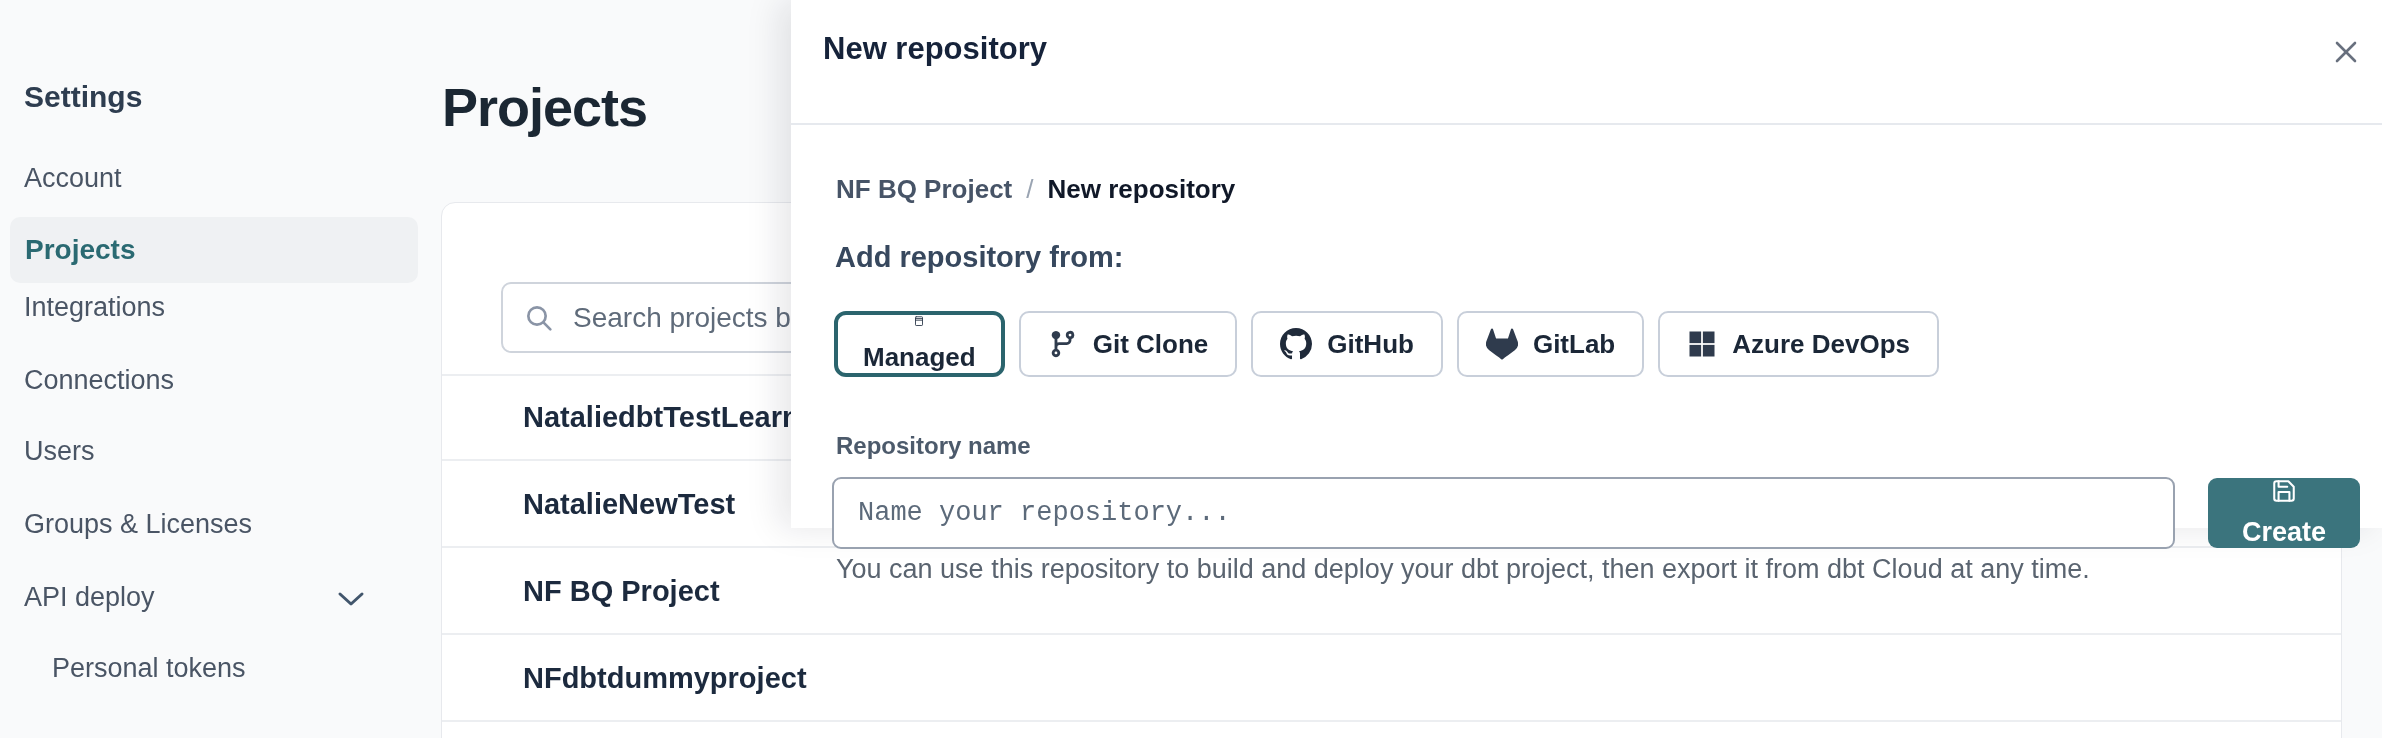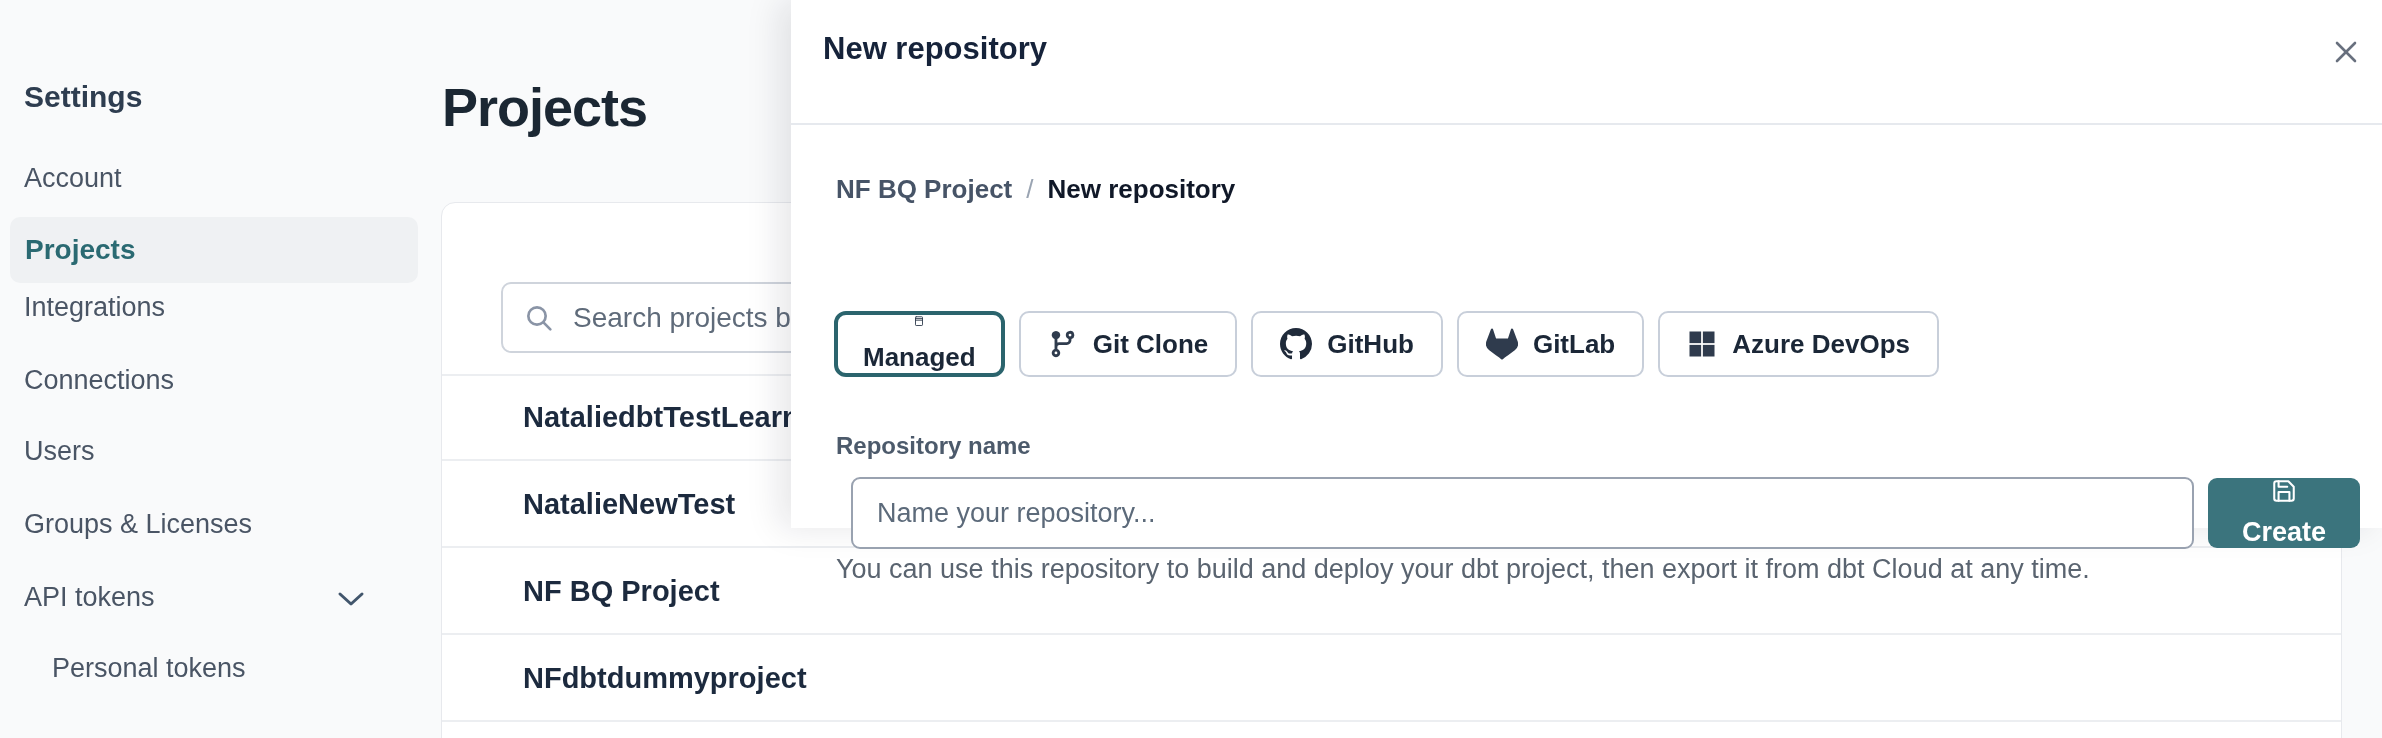--- a/index.html
+++ b/index.html
@@ -96,23 +96,23 @@
     height:66px; display:flex; align-items:center; gap:15px;
     padding:0 27px; background:#fff; border:2px solid #c8cfda; border-radius:10px;
     font-size:26px; font-weight:bold; color:#1b2737; cursor:pointer; white-space:nowrap;
   }
   .source-btn.selected { border:4px solid #2b646d; border-radius:12px; padding:0 25px;flex-direction:column; }
   .field-label {
     position:absolute; left:45px; top:432px;
     font-size:24px; font-weight:bold; color:#4c5a6b;
   }
   .repo-input {
-    position:absolute; left:60px; top:477px; width:1343px; height:72px;
+    position:absolute; left:41px; top:477px; width:1343px; height:72px;
     border:2px solid #99a2b0; border-radius:9px; background:#fff;
-    font-size:27px; font-family:Liberation Sans, sans-serif;
+    font-size:27px; font-family:Liberation Mono, monospace;
     color:#333e4e; padding:0 24px; outline:none;
   }
   .repo-input::placeholder { color:#5c6a7a; }
   .create-btn {
     position:absolute; left:1417px; top:478px; width:152px; height:70px;
     background:#3b747d; border:none; border-radius:9px; cursor:pointer;
     display:flex; align-items:center; justify-content:center; gap:13px;
     font-size:27px; font-weight:bold; color:#ffffff;
     font-family:"Liberation Sans", sans-serif;
     flex-direction:column;
@@ -131,21 +131,21 @@
   <div class="nav-item" style="top:163px;">Account</div>
 
   <div class="nav-highlight">
     <div class="nav-active-label">Projects</div>
   </div>
 
   <div class="nav-item" style="top:292px;">Integrations</div>
   <div class="nav-item" style="top:365px;">Connections</div>
   <div class="nav-item" style="top:436px;">Users</div>
   <div class="nav-item" style="top:509px;">Groups &amp; Licenses</div>
-  <div class="nav-item" style="top:582px;">API tokens</div>
+  <div class="nav-item" style="top:582px;">API deploy</div>
   <span class="chevron">
     <svg width="30" height="22" viewBox="0 0 30 22">
         <polyline points="4,6 15,16 26,6" fill="none" stroke="#42566c" stroke-width="3" stroke-linecap="round" stroke-linejoin="round"></polyline>
       </svg>
   </span>
   <div class="nav-item" style="top:653px; left:52px;">Personal tokens</div>
 </div>
 
 <div class="main-title">Projects</div>
 
@@ -181,20 +181,21 @@
         <line x1="7" y1="7" x2="25" y2="25"></line>
           <line x1="25" y1="7" x2="7" y2="25"></line>
       </svg>
     </div>
   </div>
 
   <div class="breadcrumb">
     <span class="crumb-project">NF BQ Project</span><span class="crumb-sep">/</span><span class="crumb-current">New repository</span>
   </div>
 
+  <div class="modal-heading">Add repository from:</div>
 
   <div class="source-row">
     <button class="source-btn selected">
       <svg width="30" height="30" viewBox="0 0 24 24" fill="none" stroke="#2f3b4d" stroke-width="1.8" stroke-linecap="round">
         <rect x="5" y="3.5" width="14" height="17.5" rx="1.4"></rect>
         <line x1="5" y1="7.2" x2="19" y2="7.2"></line>
         <line x1="5" y1="10.4" x2="19" y2="10.4"></line>
       </svg>
       <span>Managed</span>
     </button>

